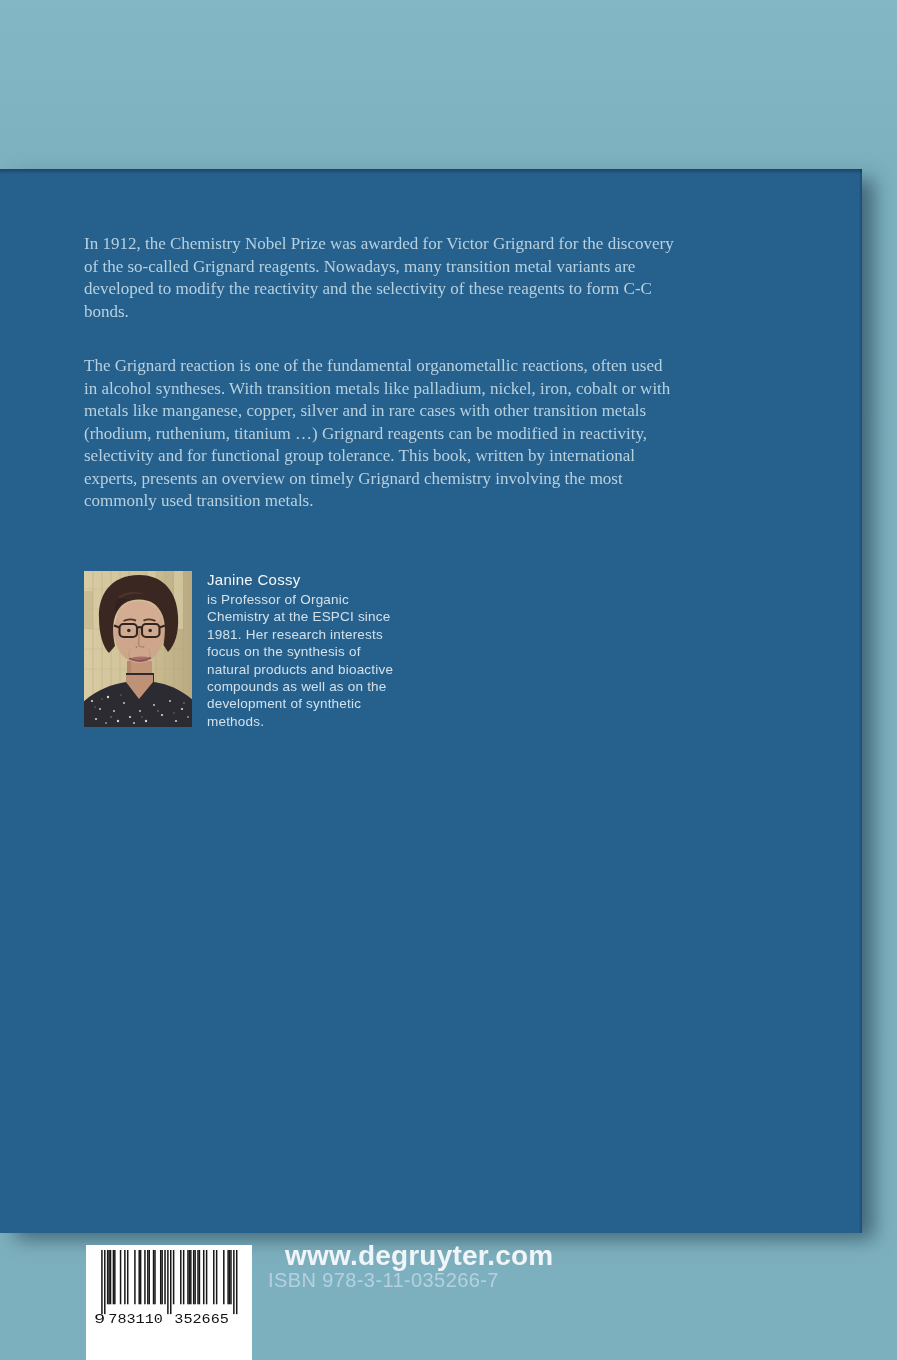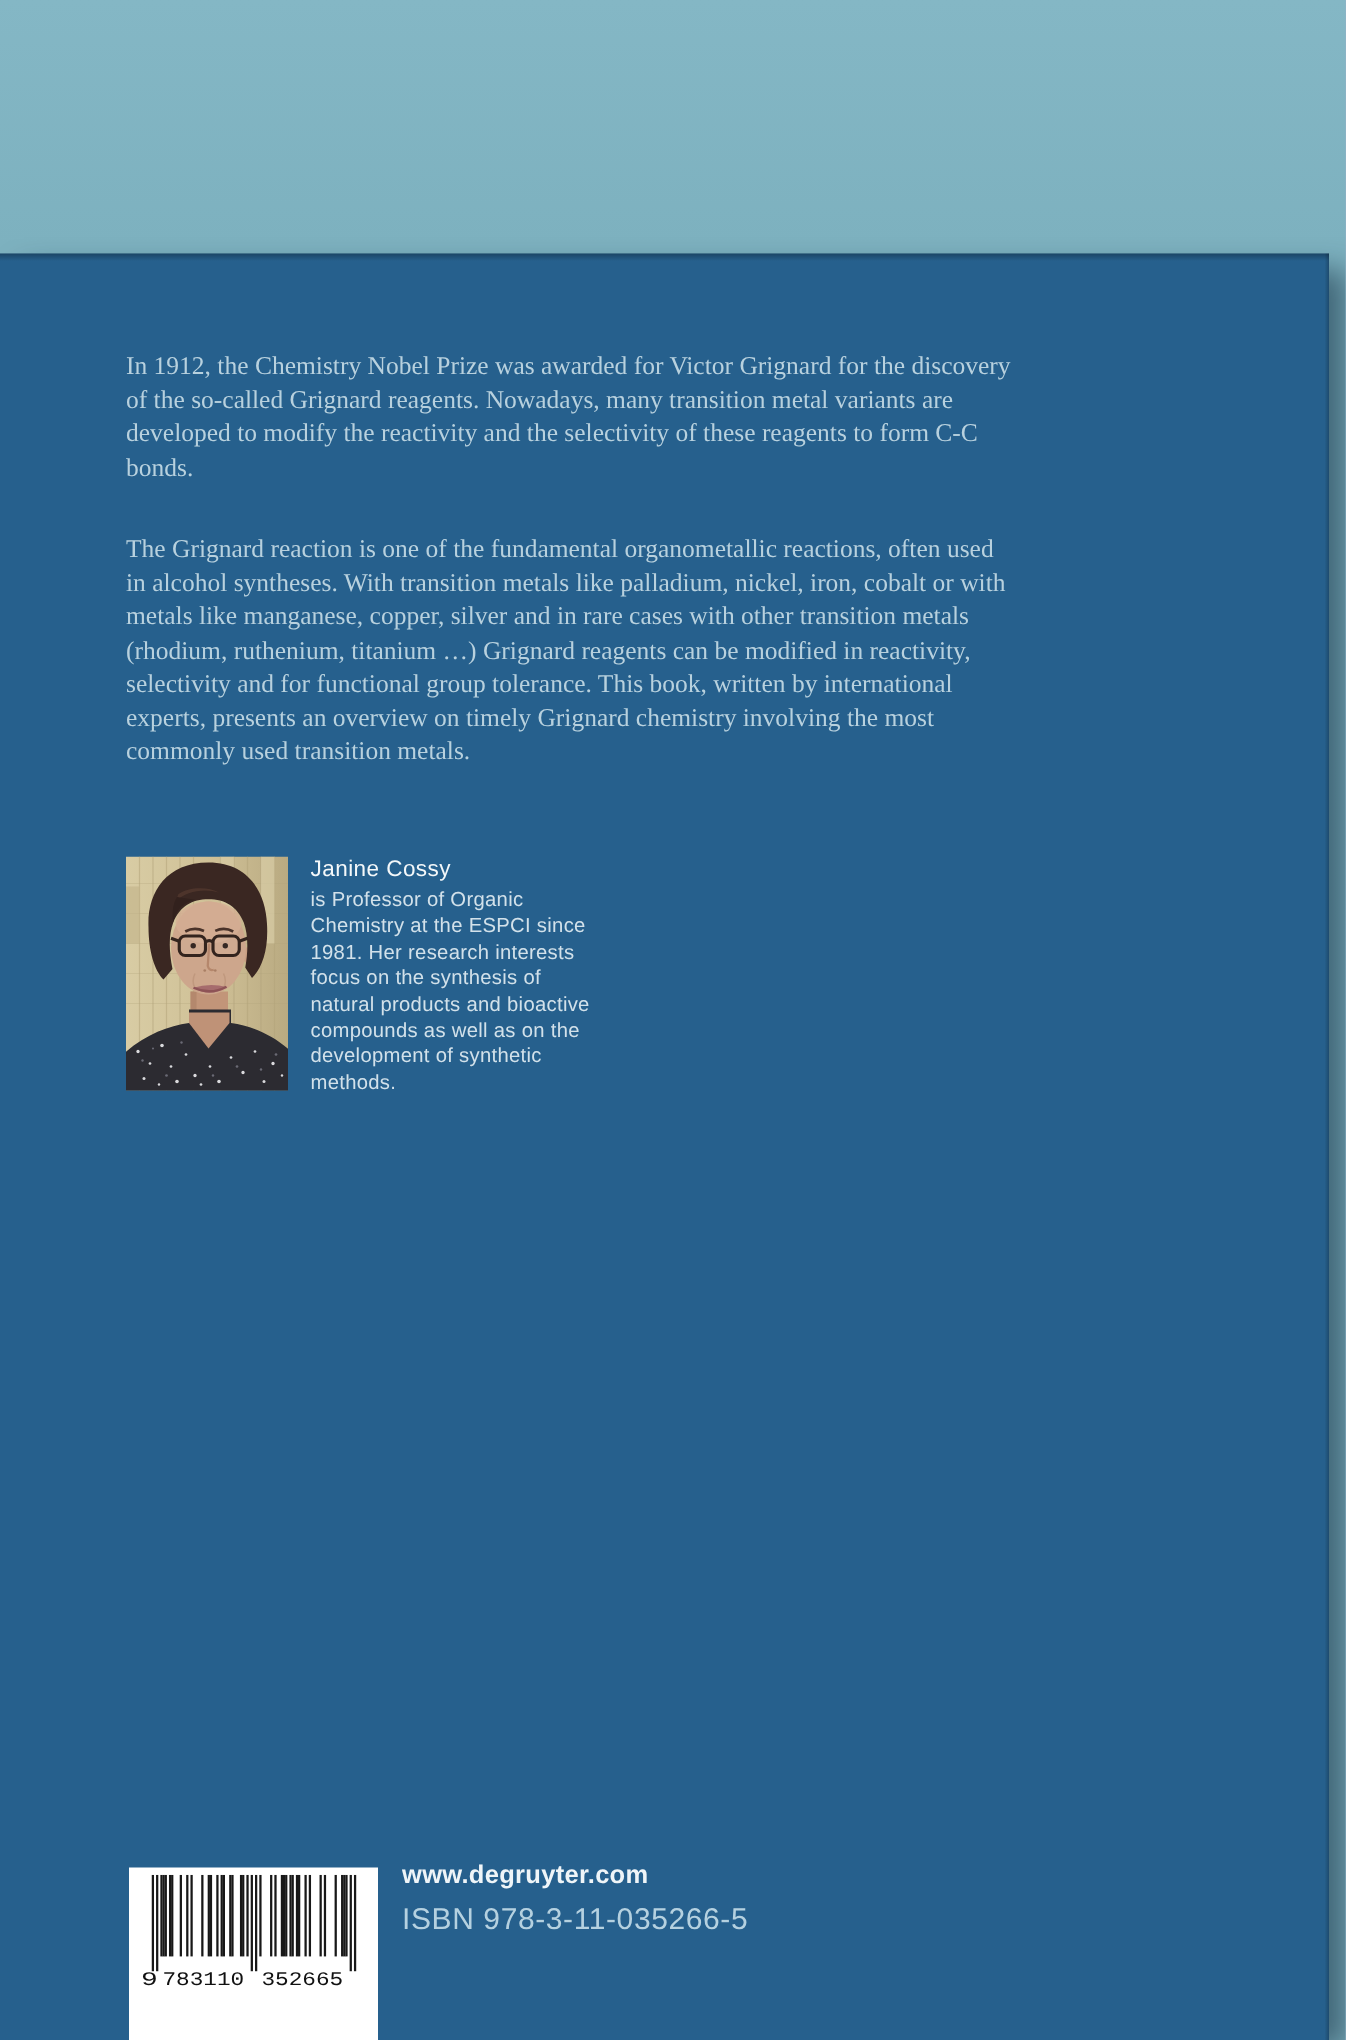--- a/index.html
+++ b/index.html
@@ -7,24 +7,23 @@
     width: 897px; height: 1360px;
     position: relative;
     overflow: hidden;
     background: linear-gradient(180deg, #84b7c5 0%, #7db1bf 12%, #7db0be 100%);
     font-family: "Liberation Sans", sans-serif;
   }
 
   .book {
     position: absolute;
     left: 0; top: 169px;
-    width: 862px; height: 1191px;
+    width: 862px; height: 1064px;
     background: var(--cover-blue, #26608d);
     box-shadow: 14px 8px 18px -2px rgba(18, 44, 64, 0.55);
-    padding-left: 24px;
   }
   .book-top-edge {
     position: absolute; left: 0; top: 0; right: 0; height: 5px;
     background: linear-gradient(rgba(0,0,0,0.28), rgba(0,0,0,0));
   }
   .book-right-edge {
     position: absolute; right: 0; top: 0; bottom: 0; width: 3px;
     background: linear-gradient(90deg, rgba(0,0,0,0), rgba(0,0,0,0.22));
   }
 
@@ -65,23 +64,23 @@
   }
 
   .barcode-box {
     position: absolute; left: 86px; top: 1076px;
     width: 166px; height: 115px;
     background: #ffffff;
   }
   .barcode-svg { position: absolute; left: 8px; top: 3px; display: block; }
 
   .website {
-    position: absolute; left: 268px; top: 1071px;
+    position: absolute; left: 285px; top: 1071px;
     color: var(--website-text, #eff5f8);
-    font-size: 17px; font-weight: bold;
+    font-size: 28px; font-weight: bold;
     letter-spacing: 0.2px;
     text-align: right;
   }
   .isbn {
     position: absolute; left: 268px; top: 1100px;
     color: var(--isbn-text, #b5d1e0);
     font-size: 20px;
     letter-spacing: 0.4px;
   }
 </style>
@@ -280,14 +279,14 @@
         </g>
       <g font-family="Liberation Mono, DejaVu Sans Mono, monospace" font-size="13" fill="#111111">
         <text x="0" y="76">9</text>
         <text x="10" y="76" textLength="38" lengthAdjust="spacingAndGlyphs">783110</text>
         <text x="56" y="76" textLength="38" lengthAdjust="spacingAndGlyphs">352665</text>
       </g>
     </svg>
   </div>
 
   <div class="website">www.degruyter.com</div>
-  <div class="isbn">ISBN 978-3-11-035266-5</div>
+  <div class="isbn">ISBN 978-3-11-035266-7</div>
 </div>
 
 </body></html>

